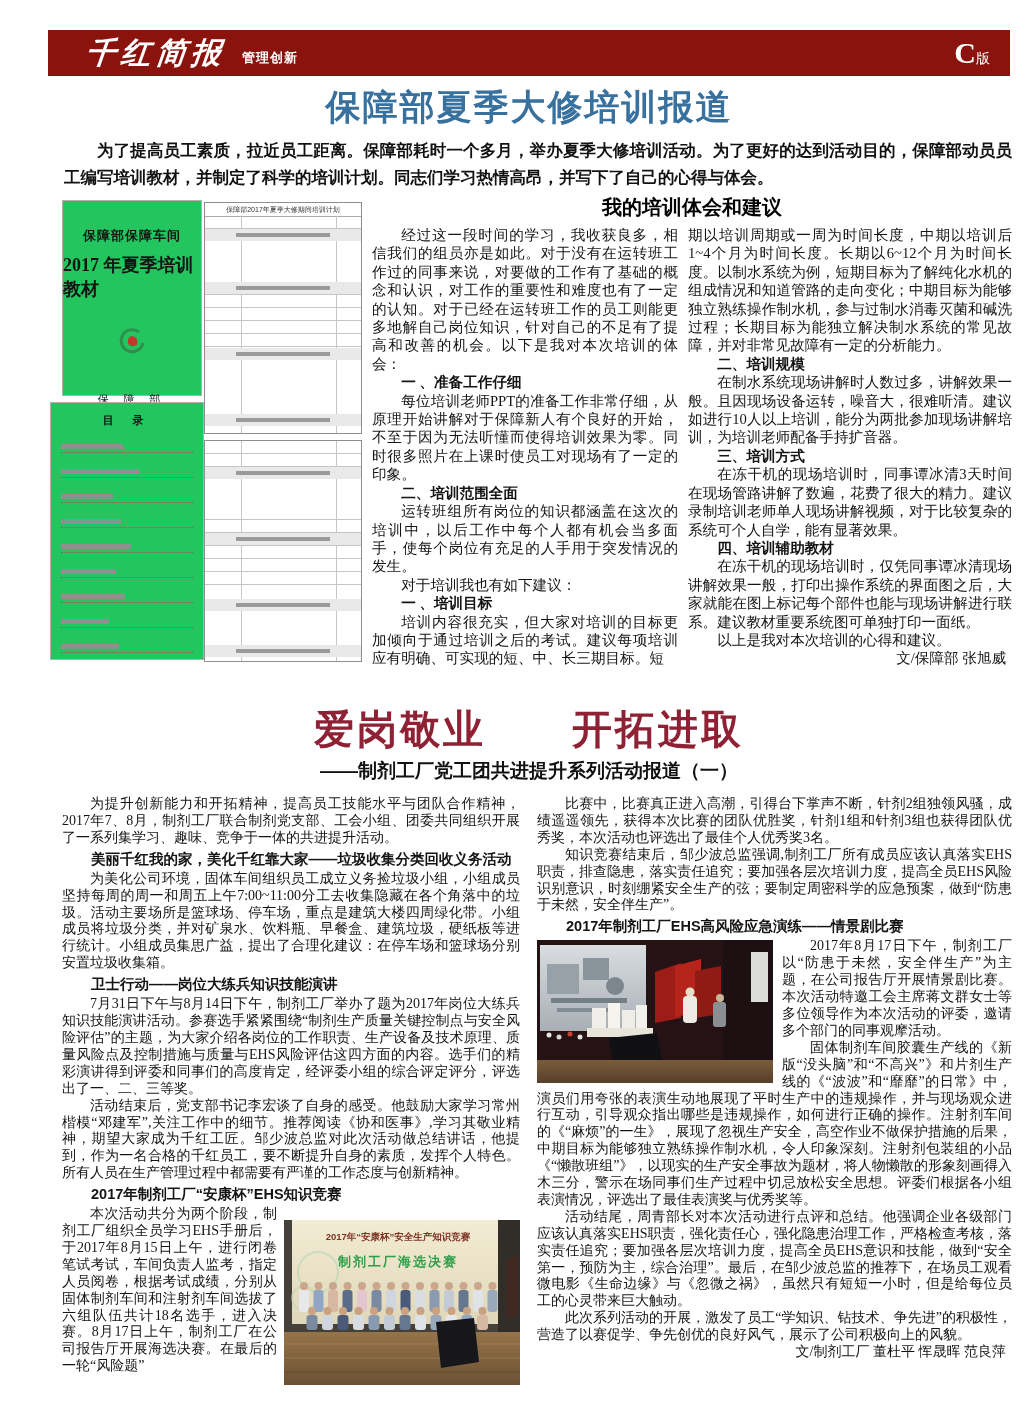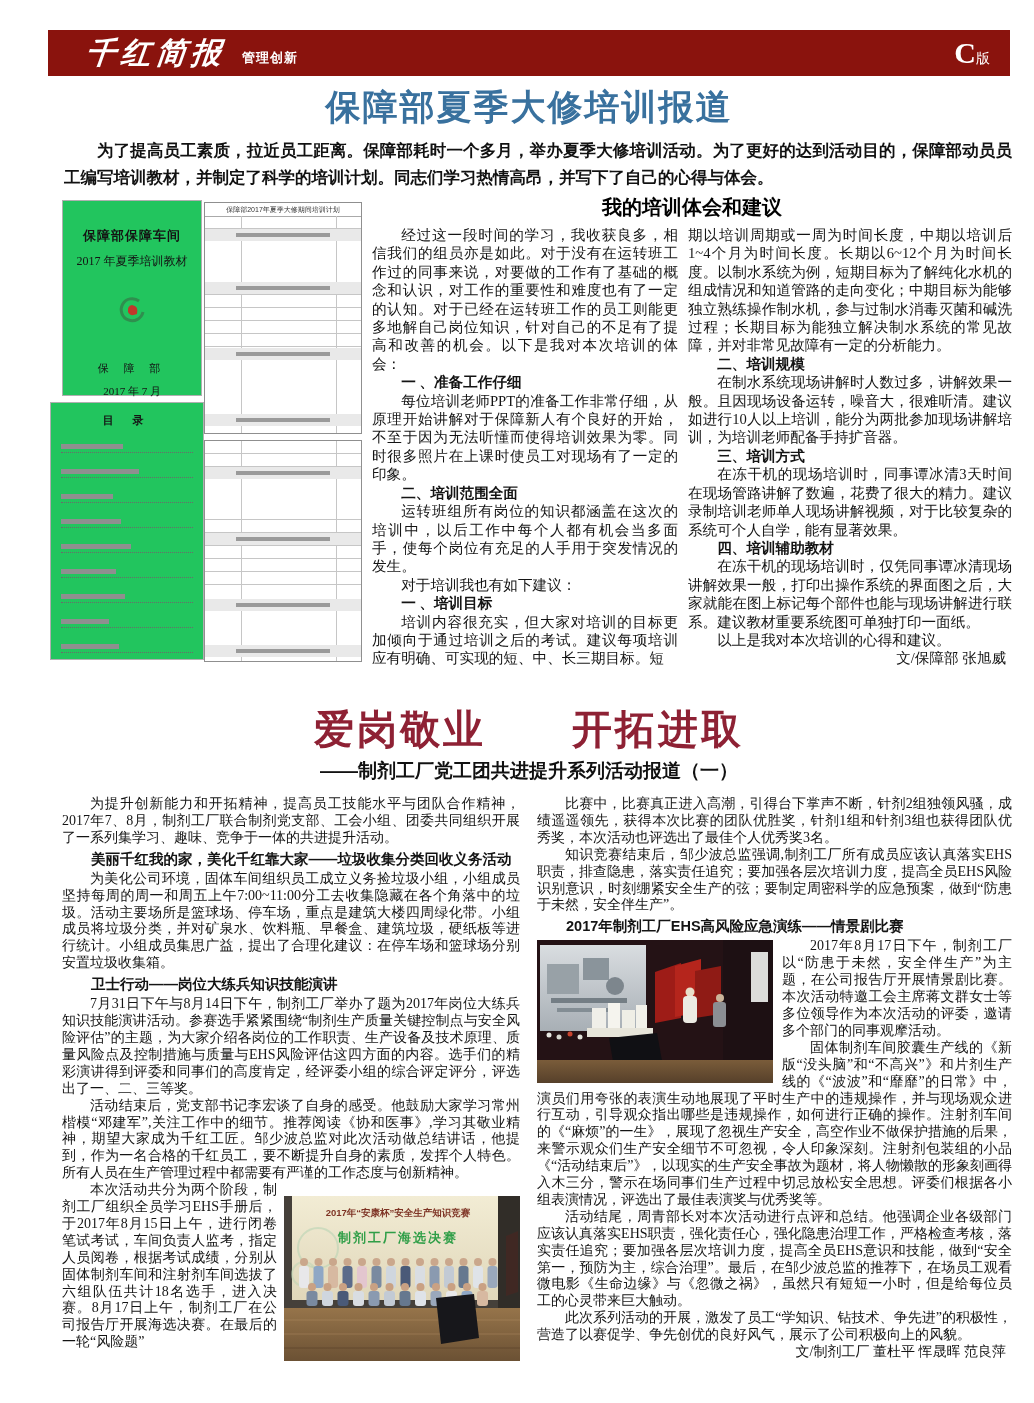--- a/index.html
+++ b/index.html
@@ -20,21 +20,21 @@
   
   #headline1{left:48px;top:84px;width:962px;text-align:center;
      font-family:"Liberation Sans", sans-serif;font-weight:bold;font-size:35px;color:#39719e;letter-spacing:2px;}
   #intro{left:64px;top:137px;width:948px;font-family:"Liberation Sans", sans-serif;font-weight:bold;
      font-size:16.5px;line-height:26.5px;text-align:justify;text-indent:2em;color:#111;}
 
   
   .imgbox{background:#22c55e;border:1px solid #b0b0b0;box-sizing:border-box;}
   #cover{left:62px;top:200px;width:140px;height:196px;display:flex;flex-direction:column;align-items:center;}
   #cover .l1{margin-top:26px;font-weight:bold;font-size:13px;letter-spacing:1px;}
-  #cover .l2{margin-top:8px;font-weight:normal;font-size:12px;}
+  #cover .l2{margin-top:8px;font-weight:bold;font-size:18px;}
   #cover .logo{margin-top:26px;}
   #cover .org{margin-top:31px;font-size:11px;letter-spacing:6px;}
   #cover .date{margin-top:8px;font-size:11px;}
   #toc{left:50px;top:402px;width:154px;height:258px;}
   #toc .toc-title{text-align:center;font-weight:bold;font-size:11px;letter-spacing:8px;margin-top:10px;}
   #toc .tr{margin:0 10px;height:24px;border-bottom:1px dotted #6a6a6a;position:relative;}
   #toc .tr i{position:absolute;left:0;bottom:3px;height:5px;background:#8f8f8f;display:block;}
   .simtbl{box-sizing:border-box;border:1px solid #8f8f8f;background:#fff;}
   .simtbl .t{font-family:"Liberation Sans", sans-serif;font-size:7px;line-height:13px;height:13px;
      text-align:center;color:#333;border-bottom:1px solid #aaa;overflow:hidden;white-space:nowrap;}
@@ -197,20 +197,21 @@
   <div id="headline2" class="abs">爱岗敬业　　开拓进取</div>
   <div id="subtitle2" class="abs">——制剂工厂党工团共进提升系列活动报道（一）</div>
 
   <div id="s2left" class="abs s2">
     <p class="pa">为提升创新能力和开拓精神，提高员工技能水平与团队合作精神，2017年7、8月，制剂工厂联合制剂党支部、工会小组、团委共同组织开展了一系列集学习、趣味、竞争于一体的共进提升活动。</p>
     <p class="hb">美丽千红我的家，美化千红靠大家——垃圾收集分类回收义务活动</p>
     <p class="pa">为美化公司环境，固体车间组织员工成立义务捡垃圾小组，小组成员坚持每周的周一和周五上午7:00~11:00分工去收集隐藏在各个角落中的垃圾。活动主要场所是篮球场、停车场，重点是建筑大楼四周绿化带。小组成员将垃圾分类，并对矿泉水、饮料瓶、早餐盒、建筑垃圾，硬纸板等进行统计。小组成员集思广益，提出了合理化建议：在停车场和篮球场分别安置垃圾收集箱。</p>
     <p class="hb">卫士行动——岗位大练兵知识技能演讲</p>
     <p class="pa">7月31日下午与8月14日下午，制剂工厂举办了题为2017年岗位大练兵知识技能演讲活动。参赛选手紧紧围绕“制剂生产质量关键控制点与安全风险评估”的主题，为大家介绍各岗位的工作职责、生产设备及技术原理、质量风险点及控制措施与质量与EHS风险评估这四方面的内容。选手们的精彩演讲得到评委和同事们的高度肯定，经评委小组的综合评定评分，评选出了一、二、三等奖。</p>
     <p class="pa">活动结束后，党支部书记李宏谈了自身的感受。他鼓励大家学习常州楷模“邓建军”,关注工作中的细节。推荐阅读《协和医事》,学习其敬业精神，期望大家成为千红工匠。邹少波总监对此次活动做总结讲话，他提到，作为一名合格的千红员工，要不断提升自身的素质，发挥个人特色。所有人员在生产管理过程中都需要有严谨的工作态度与创新精神。</p>
+    <p class="hb">2017年制剂工厂“安康杯”EHS知识竞赛</p>
 
     <div id="quizPhoto">
       <svg width="236" height="165" viewBox="0 0 236 165">
         <defs>
           <linearGradient id="gScr" x1="0" y1="0" x2="0" y2="1">
             <stop offset="0" stop-color="#f2ecd4"></stop>
               <stop offset="1" stop-color="#e0d7ba"></stop>
           </linearGradient>
           <linearGradient id="gFlr" x1="0" y1="0" x2="0" y2="1">
             <stop offset="0" stop-color="#96744a"></stop>
@@ -332,19 +333,19 @@
         <circle cx="12" cy="95" r="2.5" fill="#e8e8e2"></circle>
           <circle cx="22" cy="97" r="2.5" fill="#d8d8d0"></circle>
         <circle cx="33" cy="94" r="2.5" fill="#c9442f"></circle>
           <circle cx="43" cy="97" r="2.5" fill="#e2e2da"></circle>
         <polygon points="72,98 120,93 127,132 79,139" fill="#101014"></polygon>
         <rect x="0" y="120" width="236" height="23" fill="url(#gFlr2)"></rect>
       </svg>
     </div>
 
     <p class="pa">2017年8月17日下午，制剂工厂以“防患于未然，安全伴生产”为主题，在公司报告厅开展情景剧比赛。本次活动特邀工会主席蒋文群女士等多位领导作为本次活动的评委，邀请多个部门的同事观摩活动。</p>
-    <p class="pa">固体制剂车间胶囊生产线的《新版“没头脑”和“不高兴”》和片剂生产线的《“波波”和“靡靡”的日常》中，演员们用夸张的表演生动地展现了平时生产中的违规操作，并与现场观众进行互动，引导观众指出哪些是违规操作，如何进行正确的操作。注射剂车间的《“麻烦”的一生》，展现了忽视生产安全，高空作业不做保护措施的后果，来警示观众们生产安全细节不可忽视，令人印象深刻。注射剂包装组的小品《“活动结束后”》，以现实的生产安全事故为题材，将人物懒散的形象刻画得入木三分，警示在场同事们生产过程中切忌放松安全思想。评委们根据各小组表演情况，评选出了最佳表演奖与优秀奖等。</p>
+    <p class="pa">固体制剂车间胶囊生产线的《新版“没头脑”和“不高兴”》和片剂生产线的《“波波”和“靡靡”的日常》中，演员们用夸张的表演生动地展现了平时生产中的违规操作，并与现场观众进行互动，引导观众指出哪些是违规操作，如何进行正确的操作。注射剂车间的《“麻烦”的一生》，展现了忽视生产安全，高空作业不做保护措施的后果，中期目标为能够独立熟练操作制水机，令人印象深刻。注射剂包装组的小品《“懒散班组”》，以现实的生产安全事故为题材，将人物懒散的形象刻画得入木三分，警示在场同事们生产过程中切忌放松安全思想。评委们根据各小组表演情况，评选出了最佳表演奖与优秀奖等。</p>
     <p class="pa">活动结尾，周青部长对本次活动进行点评和总结。他强调企业各级部门应该认真落实EHS职责，强化责任心，强化隐患治理工作，严格检查考核，落实责任追究；要加强各层次培训力度，提高全员EHS意识和技能，做到“安全第一，预防为主，综合治理”。最后，在邹少波总监的推荐下，在场员工观看微电影《生命边缘》与《忽微之祸》，虽然只有短短一小时，但是给每位员工的心灵带来巨大触动。</p>
     <p class="pa">此次系列活动的开展，激发了员工“学知识、钻技术、争先进”的积极性，营造了以赛促学、争先创优的良好风气，展示了公司积极向上的风貌。</p>
     <p class="byline">文/制剂工厂 董杜平 恽晟晖 范良萍</p>
   </div>
 
 </div>
 
 </body></html>

